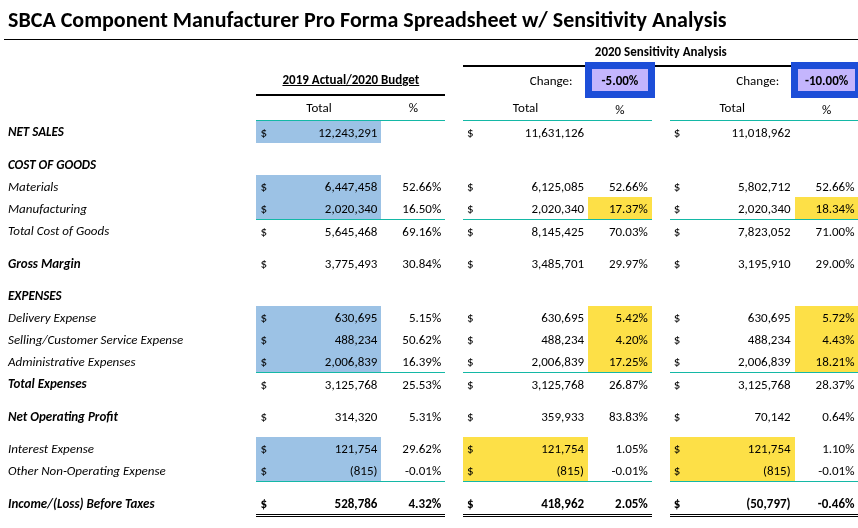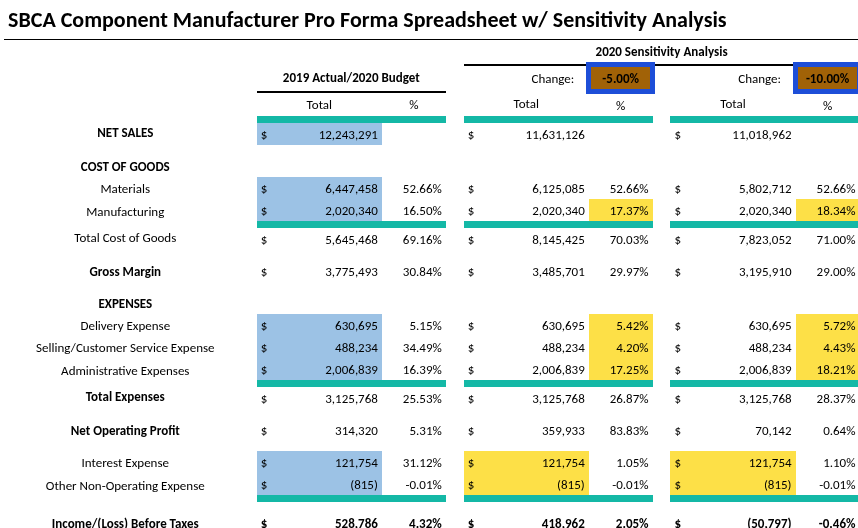--- a/index.html
+++ b/index.html
@@ -24,31 +24,31 @@
   }
   td {
     padding: 2px 4px;
     height: 18px;
     vertical-align: middle;
     white-space: nowrap;
     overflow: hidden;
     text-align: right;
     font-size: 13px;
   }
-  td.label { text-align: center; }
+  td.label { text-align: left; font-style: italic; }
   td.sym   { text-align: left; width: 18px; }
   td.center { text-align: center; }
   .bold { font-weight: bold; }
   .sensitivity-header { font-weight: bold; text-align: center; border-bottom: 2px solid #000; }
-  .budget-header { font-weight: bold; text-align: center; border-bottom: 2px solid #000; }
-  .change-box { border: 5px solid #1d4ed8; background: #a16207; font-weight: bold; text-align: center; }
+  .budget-header { font-weight: bold; text-align: center; border-bottom: 2px solid #000; text-decoration: underline; }
+  .change-box { border: 7px solid #1d4ed8; background: #c4b5fd; font-weight: bold; text-align: center; }
   .change-label { text-align: right; padding-right: 12px; }
   .fill-blue { background: #9cc2e5; }
   .fill-green { background: #fde047; }
-  .thin-bottom { border-bottom: 7px solid #14b8a6; }
+  .thin-bottom { border-bottom: 1px solid #14b8a6; }
   .dbl-under { border-bottom: 3px double #000; }
   col.lbl { width: 190px; }
   col.gap { width: 8px; }
   col.sym { width: 18px; }
   col.val { width: 80px; }
   col.pct { width: 50px; }
   col.spacer { width: 14px; }
   .row-spacer td { height: 6px; }
 </style>
 </head>
@@ -223,21 +223,21 @@
     <td class="sym">$</td>
         <td>630,695</td>
         <td class="fill-green">5.72%</td>
   </tr>
 
   <tr>
     <td class="label">Selling/Customer Service Expense</td>
         <td></td>
     <td class="sym fill-blue">$</td>
         <td class="fill-blue">488,234</td>
-        <td>34.49%</td>
+        <td>50.62%</td>
         <td></td>
     <td class="sym">$</td>
         <td>488,234</td>
         <td class="fill-green">4.20%</td>
         <td></td>
     <td class="sym">$</td>
         <td>488,234</td>
         <td class="fill-green">4.43%</td>
   </tr>
 
@@ -295,21 +295,21 @@
 
   <tr class="row-spacer">
         <td colspan="13"></td>
       </tr>
 
   <tr>
     <td class="label">Interest Expense</td>
         <td></td>
     <td class="sym fill-blue">$</td>
         <td class="fill-blue">121,754</td>
-        <td>31.12%</td>
+        <td>29.62%</td>
         <td></td>
     <td class="sym fill-green">$</td>
         <td class="fill-green">121,754</td>
         <td>1.05%</td>
         <td></td>
     <td class="sym fill-green">$</td>
         <td class="fill-green">121,754</td>
         <td>1.10%</td>
   </tr>
 

